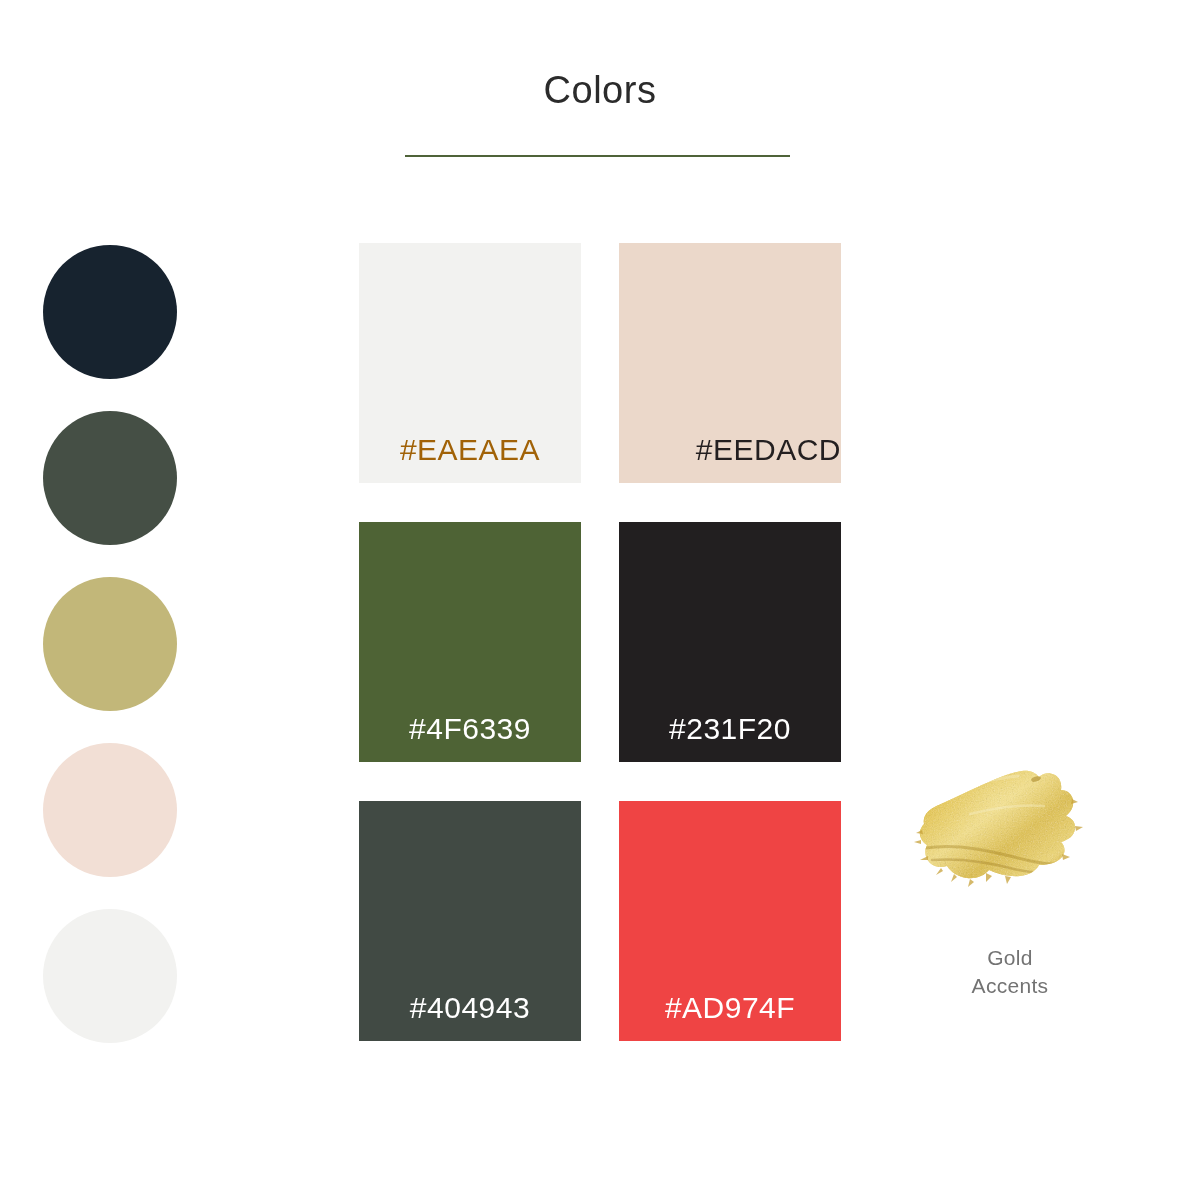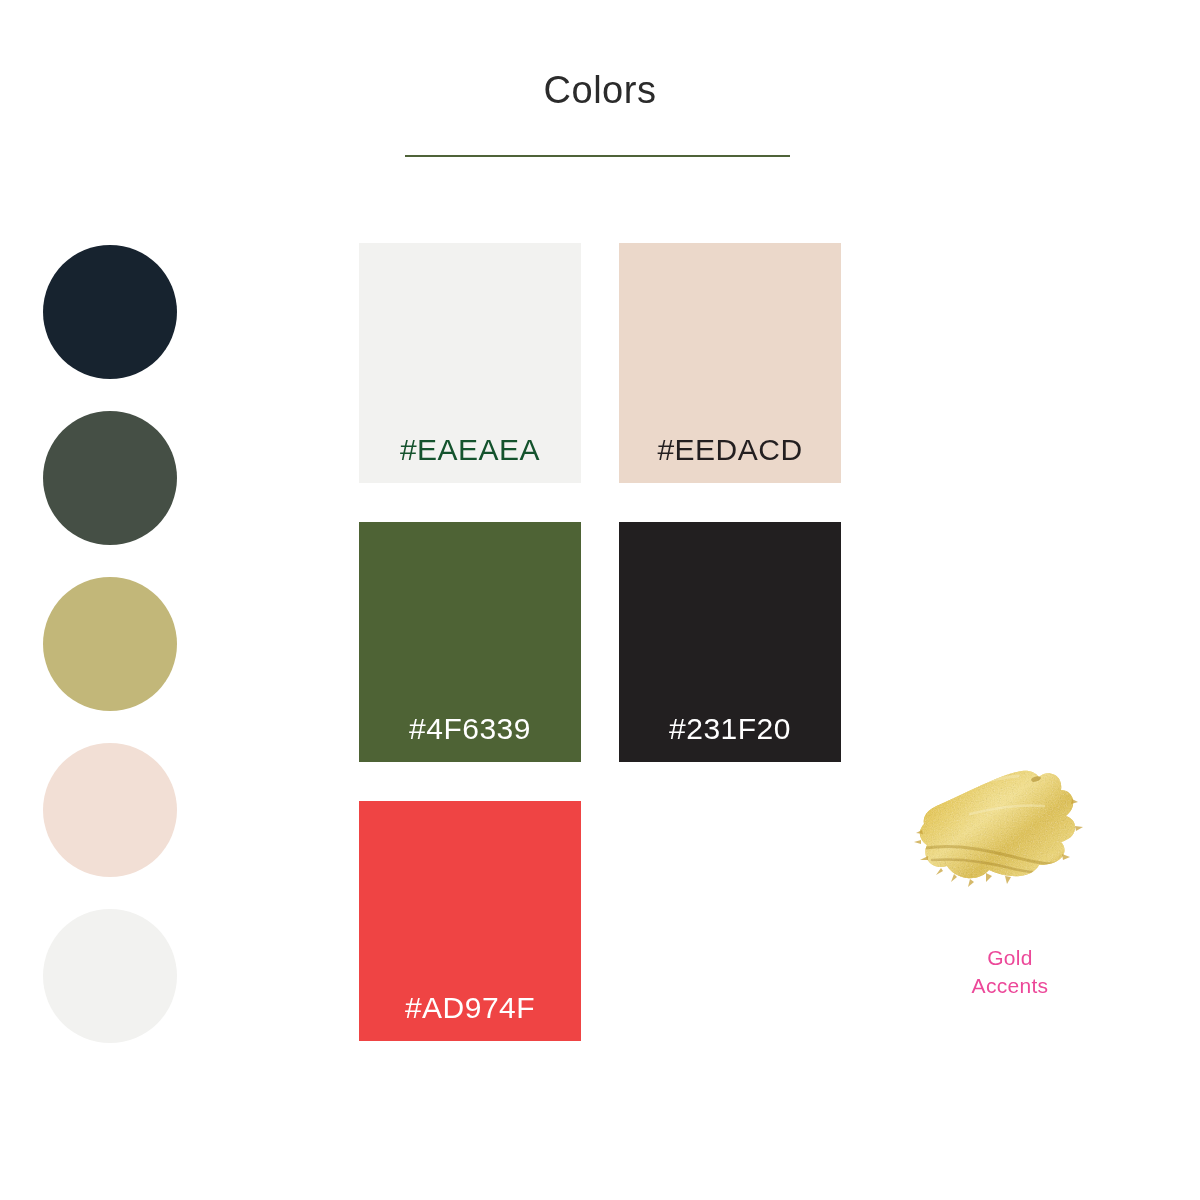--- a/index.html
+++ b/index.html
@@ -103,21 +103,21 @@
   .gold-stroke-wrap svg {
     display: block;
     width: 200px;
     height: 150px;
   }
   .gold-caption {
     margin-top: 42px;
     text-align: center;
     font-size: 21px;
     font-weight: 400;
-    color: #ec4899;
+    color: #737373;
     line-height: 1.32;
     letter-spacing: 0.3px;
   }
   .gold-caption span { display: block; }
 </style>
 </head>
 <body>
 
 <div class="board">
 
@@ -127,30 +127,33 @@
   <div class="circle-column">
     <div class="swatch-circle" style="background: rgb(23, 35, 47);"></div>
     <div class="swatch-circle" style="background: rgb(69, 79, 69);"></div>
     <div class="swatch-circle" style="background: rgb(194, 183, 121);"></div>
     <div class="swatch-circle" style="background: rgb(242, 223, 213);"></div>
     <div class="swatch-circle" style="background: rgb(242, 242, 240);"></div>
   </div>
 
   <div class="swatch-grid">
     <div class="swatch-card" style="background: rgb(242, 242, 240);">
-      <div class="swatch-label" style="color: #14532d;">#EAEAEA</div>
-    </div>
-    <div class="swatch-card" style="background: rgb(235, 216, 202);">
+      <div class="swatch-label" style="color: #a16207;">#EAEAEA</div>
+    </div>
+    <div class="swatch-card" style="background: rgb(235, 216, 202); justify-content: flex-end;">
       <div class="swatch-label" style="color: rgb(35, 31, 32);">#EEDACD</div>
     </div>
     <div class="swatch-card" style="background: rgb(78, 99, 53); justify-content: center;">
       <div class="swatch-label" style="color: rgb(255, 255, 255);">#4F6339</div>
     </div>
     <div class="swatch-card" style="background: rgb(34, 31, 32); align-items: flex-end;">
       <div class="swatch-label" style="color: rgb(255, 255, 255);">#231F20</div>
+    </div>
+    <div class="swatch-card" style="background: rgb(65, 74, 68);">
+      <div class="swatch-label" style="color: rgb(255, 255, 255);">#404943</div>
     </div>
     <div class="swatch-card" style="background: #ef4444;">
       <div class="swatch-label" style="color: rgb(255, 255, 255);">#AD974F</div>
     </div>
   </div>
 
   <div class="gold-accent">
     <div class="gold-stroke-wrap">
       <svg viewBox="0 0 200 150" xmlns="http://www.w3.org/2000/svg" aria-hidden="true">
         <defs>

